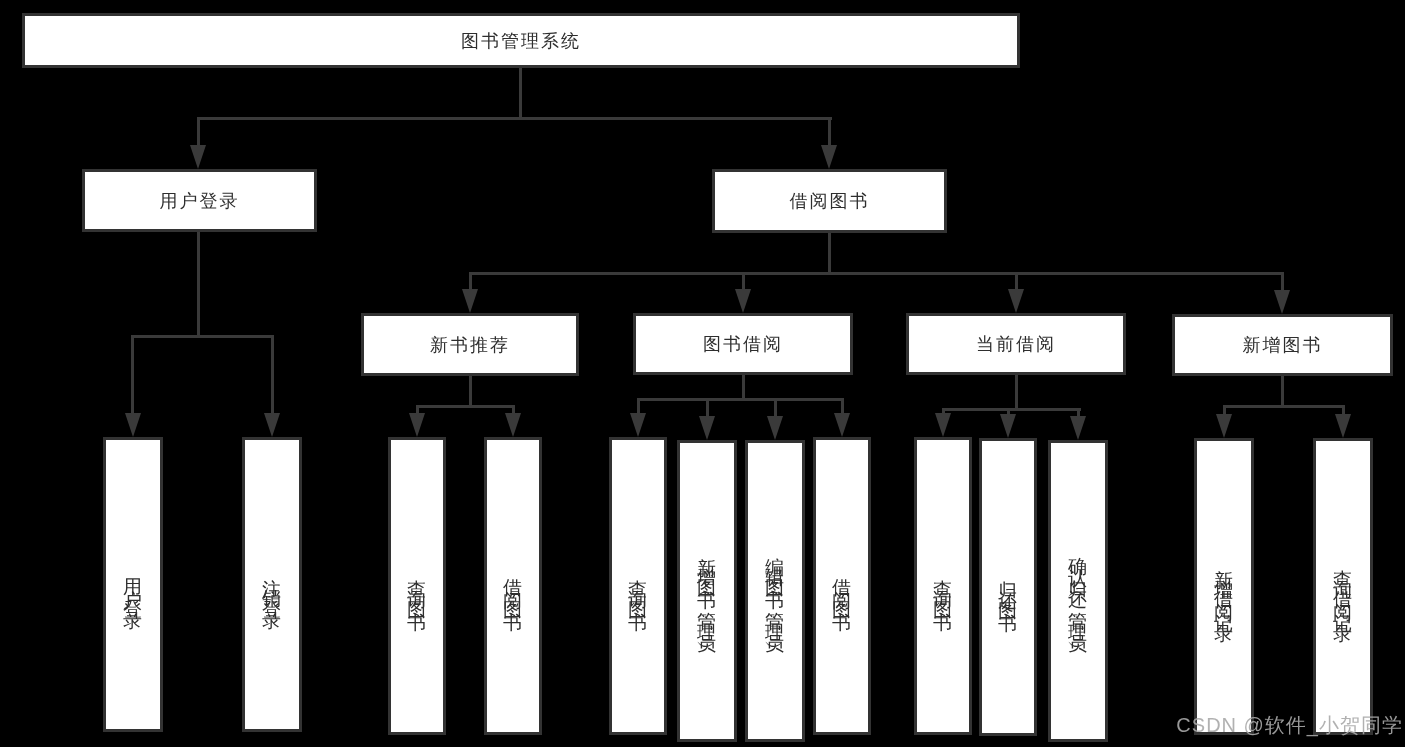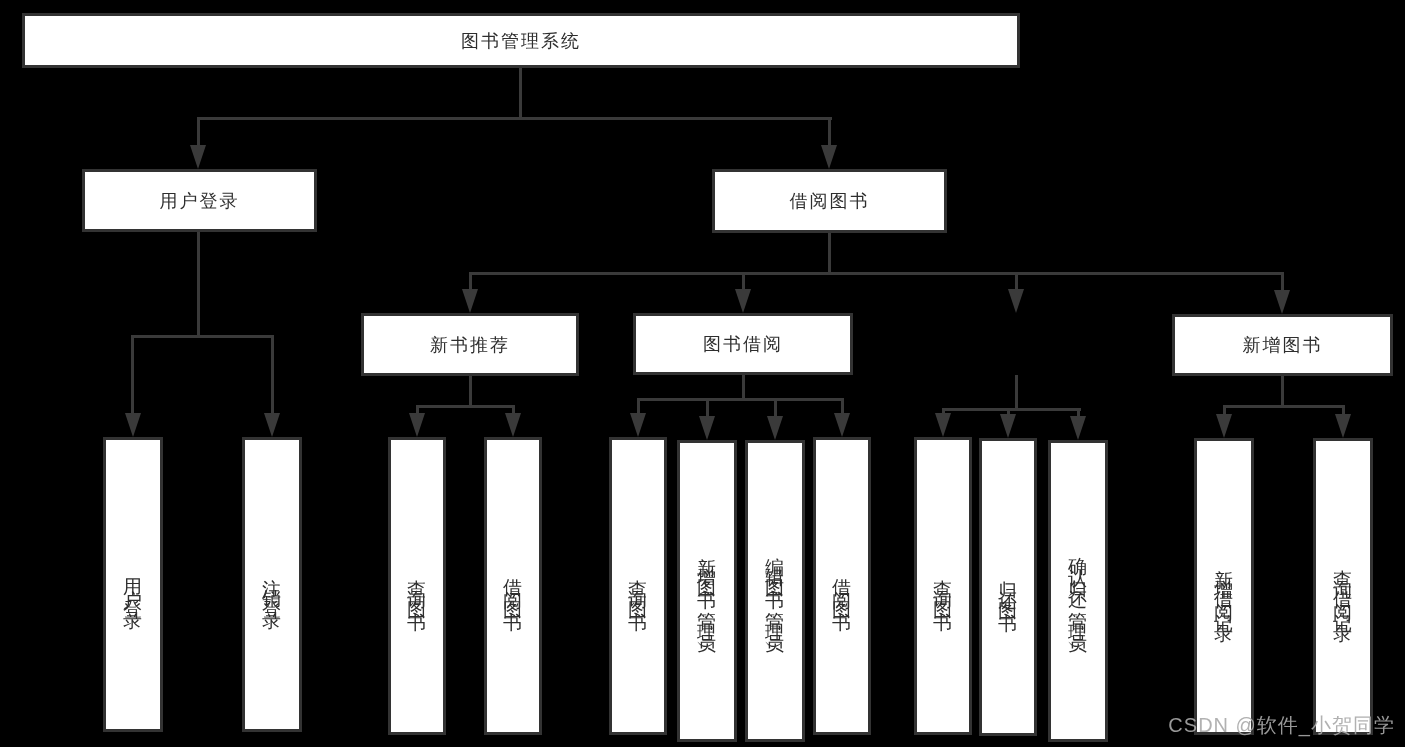--- a/index.html
+++ b/index.html
@@ -54,21 +54,21 @@
   .arrow {
     position: absolute; width: 0; height: 0;
     border-left: 8px solid transparent;
     border-right: 8px solid transparent;
     border-top: 24px solid #3a3a3a;
     z-index: 1;
   }
   .watermark {
     position: absolute;
     top: 712px;
-    right: 10px;
+    right: 2px;
     font-size: 20px;
     color: rgba(168,168,168,0.9);
     letter-spacing: 1px;
     z-index: 3;
     white-space: nowrap;
   }
 </style>
 </head>
 <body>
 
@@ -109,20 +109,23 @@
   <div class="arrow" style="left:1008px; top:289px;"></div>
   <div class="vl" style="left:1281px; top:272px; height:20px;"></div>
   <div class="arrow" style="left:1274px; top:290px;"></div>
 
   <div class="hbox" style="left:633px; top:313px; width:220px; height:62px;">
     <span>图书借阅</span>
   </div>
   <div class="hbox" style="left:361px; top:313px; width:218px; height:63px;">
     <span>新书推荐</span>
   </div>
+  <div class="hbox" style="left:906px; top:313px; width:220px; height:62px;">
+    <span>当前借阅</span>
+  </div>
   <div class="hbox" style="left:1172px; top:314px; width:221px; height:62px;">
     <span>新增图书</span>
   </div>
 
   <div class="vl" style="left:469px; top:376px; height:30px;"></div>
   <div class="hl" style="left:416px; top:405px; width:99px;"></div>
   <div class="vl" style="left:416px; top:405px; height:10px;"></div>
   <div class="arrow" style="left:409px; top:413px;"></div>
   <div class="vl" style="left:512px; top:405px; height:10px;"></div>
   <div class="arrow" style="left:505px; top:413px;"></div>

